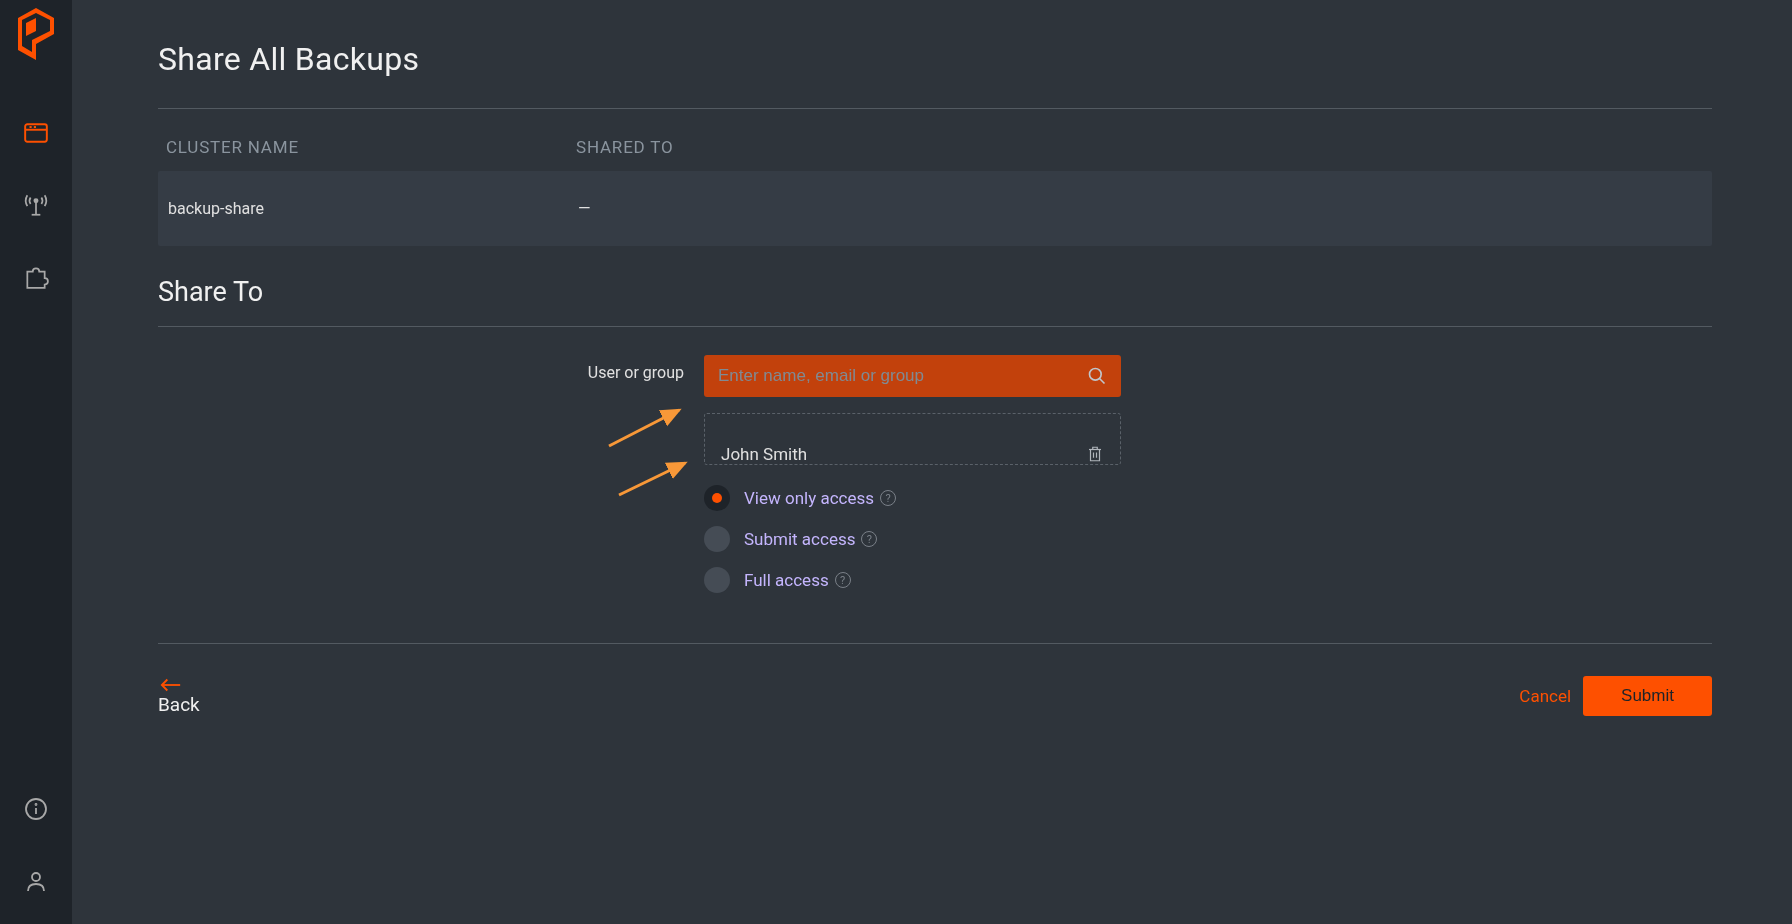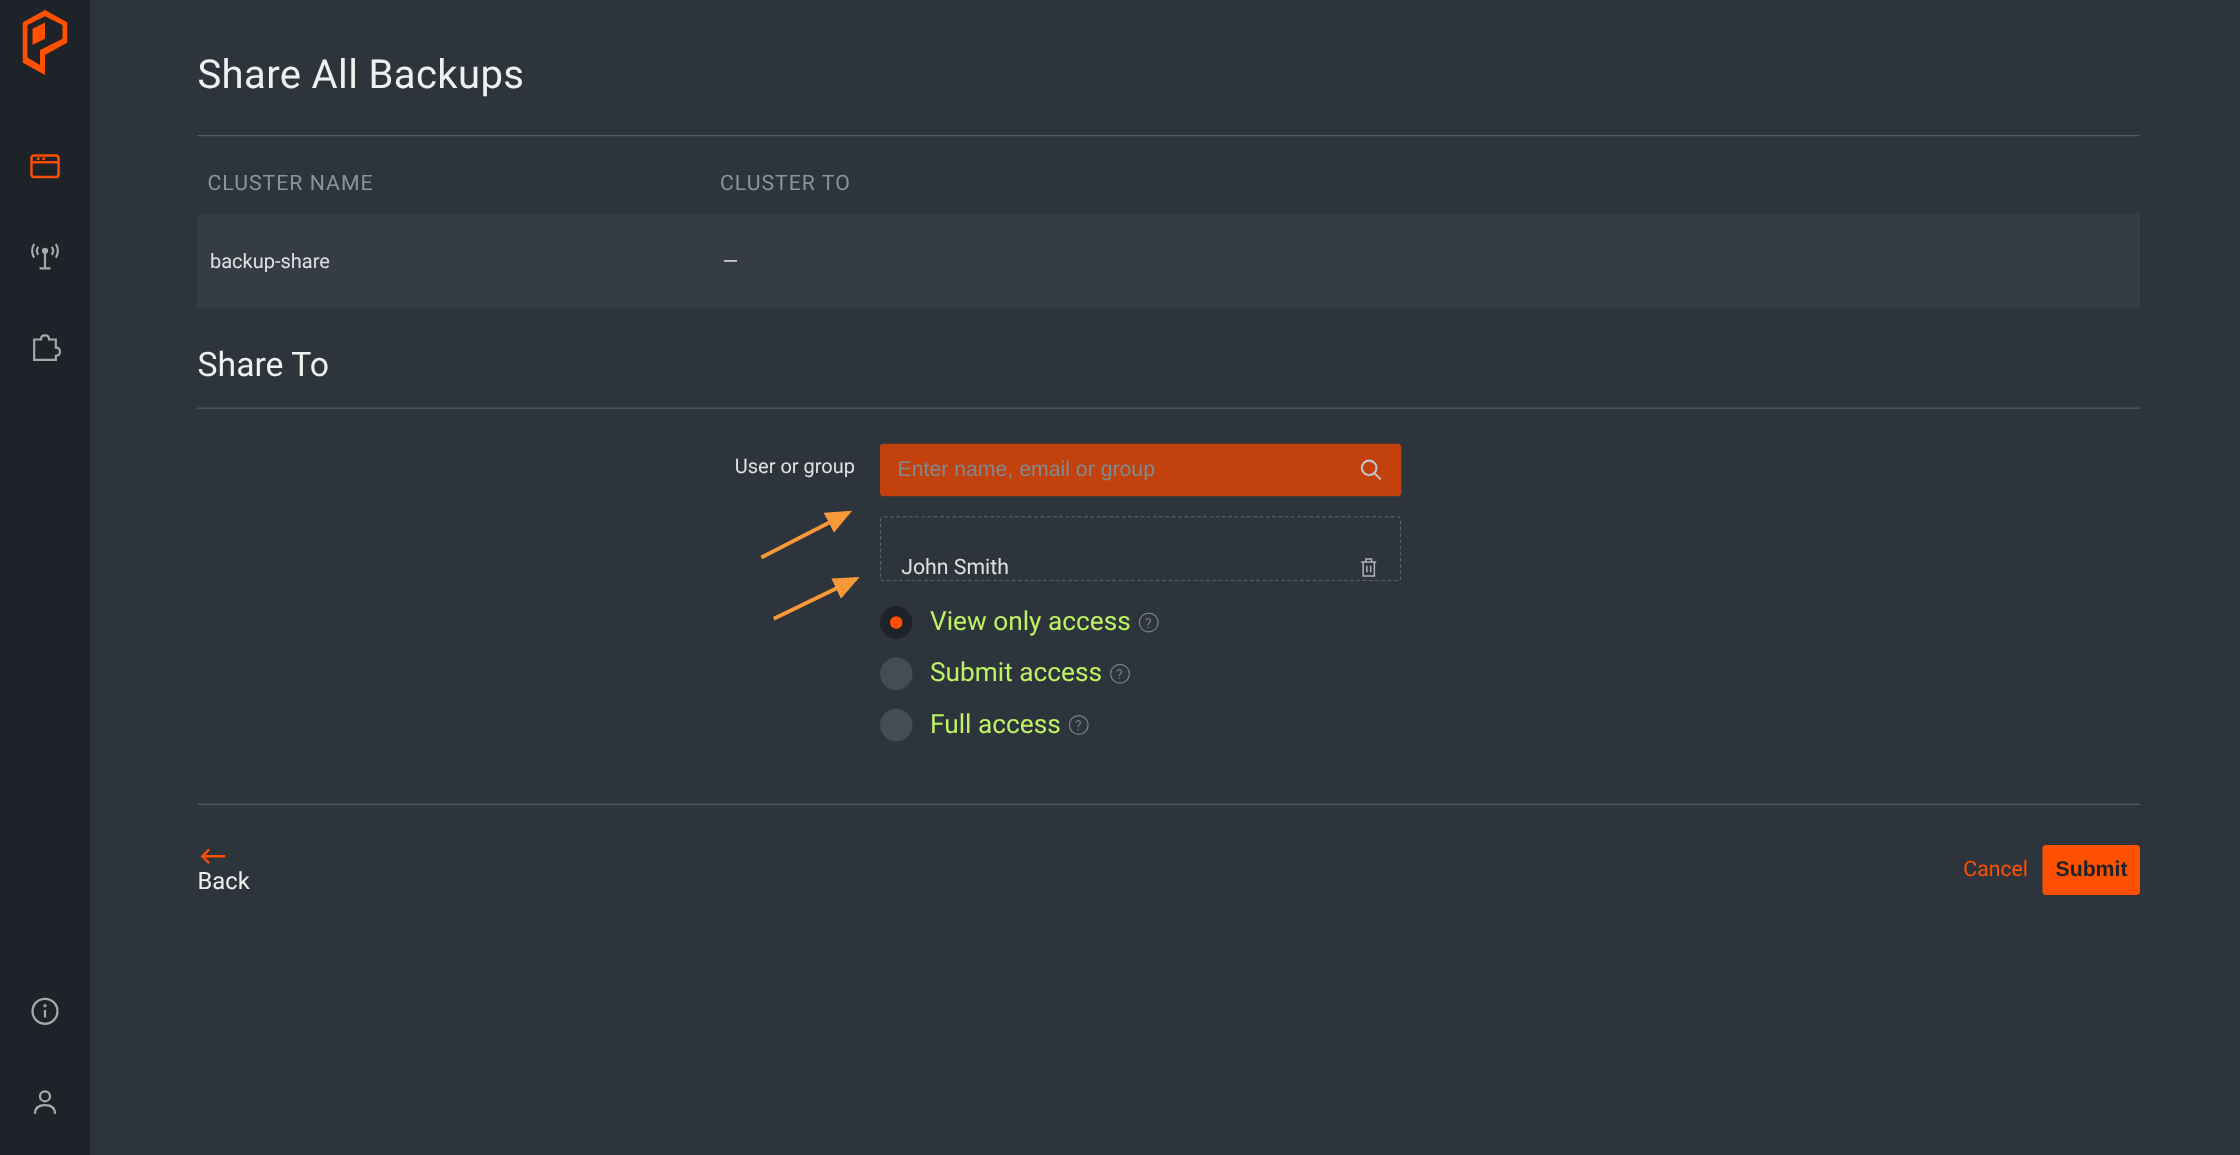--- a/index.html
+++ b/index.html
@@ -195,22 +195,22 @@
     .radio-circle.selected {
       background-color: #1e2329;
     }
     .radio-inner {
       width: 10px;
       height: 10px;
       border-radius: 50%;
       background-color: #fe5000;
     }
     .radio-label {
-      font-size: 21px;
-      color: #bef264;
+      font-size: 17px;
+      color: #c4b5fd;
       margin-right: 6px;
     }
     .help-icon {
       width: 16px;
       height: 16px;
       border: 1.5px solid #7a8088;
       border-radius: 50%;
       display: inline-flex;
       align-items: center;
       justify-content: center;
@@ -244,24 +244,24 @@
     }
     .cancel-link {
       font-size: 17px;
       color: #fe5000;
       cursor: pointer;
     }
     .submit-btn {
       background-color: #fe5000;
       color: #1e2329;
       font-size: 17px;
-      font-weight: 700;
+      font-weight: 400;
       border: none;
       border-radius: 3px;
-      padding: 10px 10px;
+      padding: 10px 38px;
       cursor: pointer;
     }
     .annotation-arrow {
       position: absolute;
       pointer-events: none;
     }
   </style>
 </head>
 <body>
 
@@ -312,21 +312,21 @@
   </div>
 </div>
 
 <div class="main">
   <h1 class="page-title">Share All Backups</h1>
   <div class="divider"></div>
 
   <div class="table">
     <div class="table-header">
       <div class="table-header-cell col-cluster">CLUSTER NAME</div>
-      <div class="table-header-cell">CLUSTER TO</div>
+      <div class="table-header-cell">SHARED TO</div>
     </div>
     <div class="table-row">
       <div class="table-cell col-cluster">backup-share</div>
       <div class="table-cell">—</div>
     </div>
   </div>
 
   <h2 class="section-title">Share To</h2>
   <div class="divider"></div>
 

